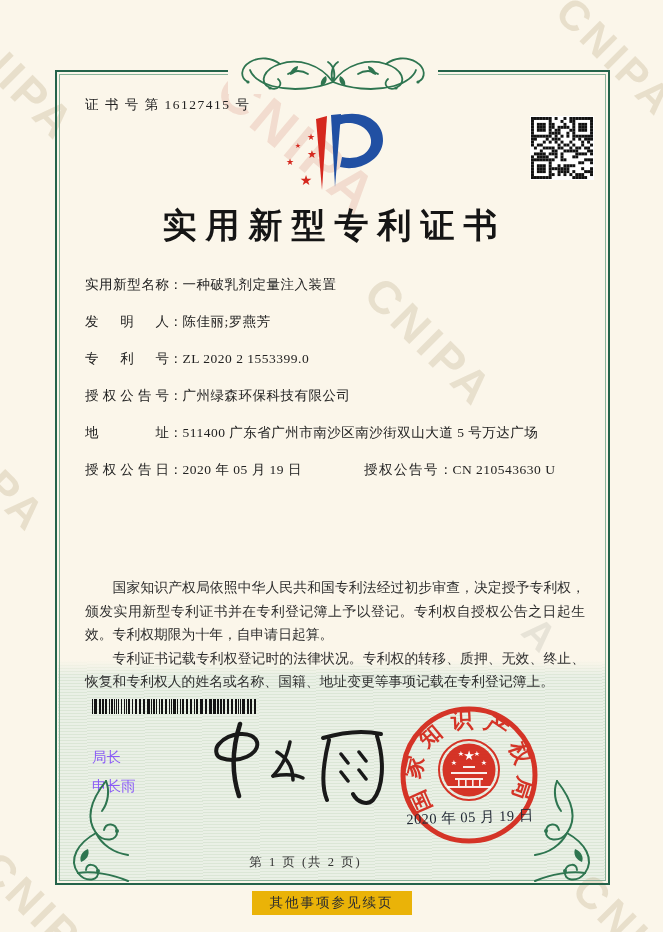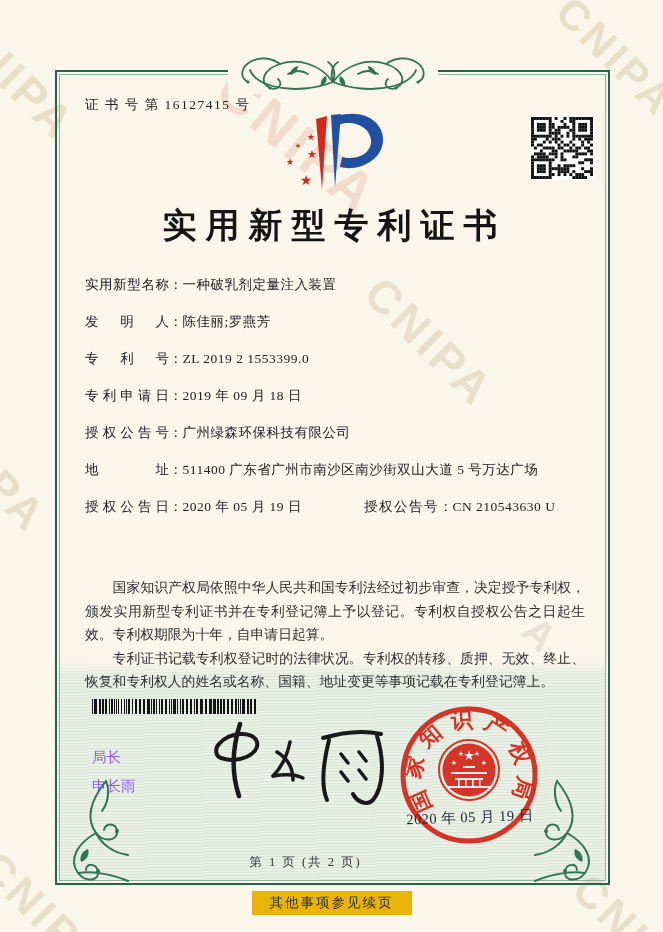--- a/index.html
+++ b/index.html
@@ -394,24 +394,21 @@
   <div class="title">实用新型专利证书</div>
 
   <div class="fields">
     <div class="row">
       <span class="lbl">实用新型名称</span><span>：</span><span class="val">一种破乳剂定量注入装置</span>
     </div>
     <div class="row">
       <span class="lbl">发明人</span><span>：</span><span class="val">陈佳丽;罗燕芳</span>
     </div>
     <div class="row">
-      <span class="lbl">专利号</span><span>：</span><span class="val">ZL 2019 2 1553399.0</span>
-    </div>
-    <div class="row">
-      <span class="lbl">专利申请日</span><span>：</span><span class="val">2019 年 09 月 18 日</span>
+      <span class="lbl">专利号</span><span>：</span><span class="val">ZL 2020 2 1553399.0</span>
     </div>
     <div class="row">
       <span class="lbl">授权公告号</span><span>：</span><span class="val">广州绿森环保科技有限公司</span>
     </div>
     <div class="row">
       <span class="lbl">地址</span><span>：</span><span class="val">511400 广东省广州市南沙区南沙街双山大道 5 号万达广场</span>
     </div>
     <div class="row">
       <span class="lbl">授权公告日</span><span>：</span><span class="val">2020 年 05 月 19 日</span><span class="grant-gap"></span><span class="lbl5">授权公告号</span><span>：</span><span class="val">CN 210543630 U</span>
     </div>

